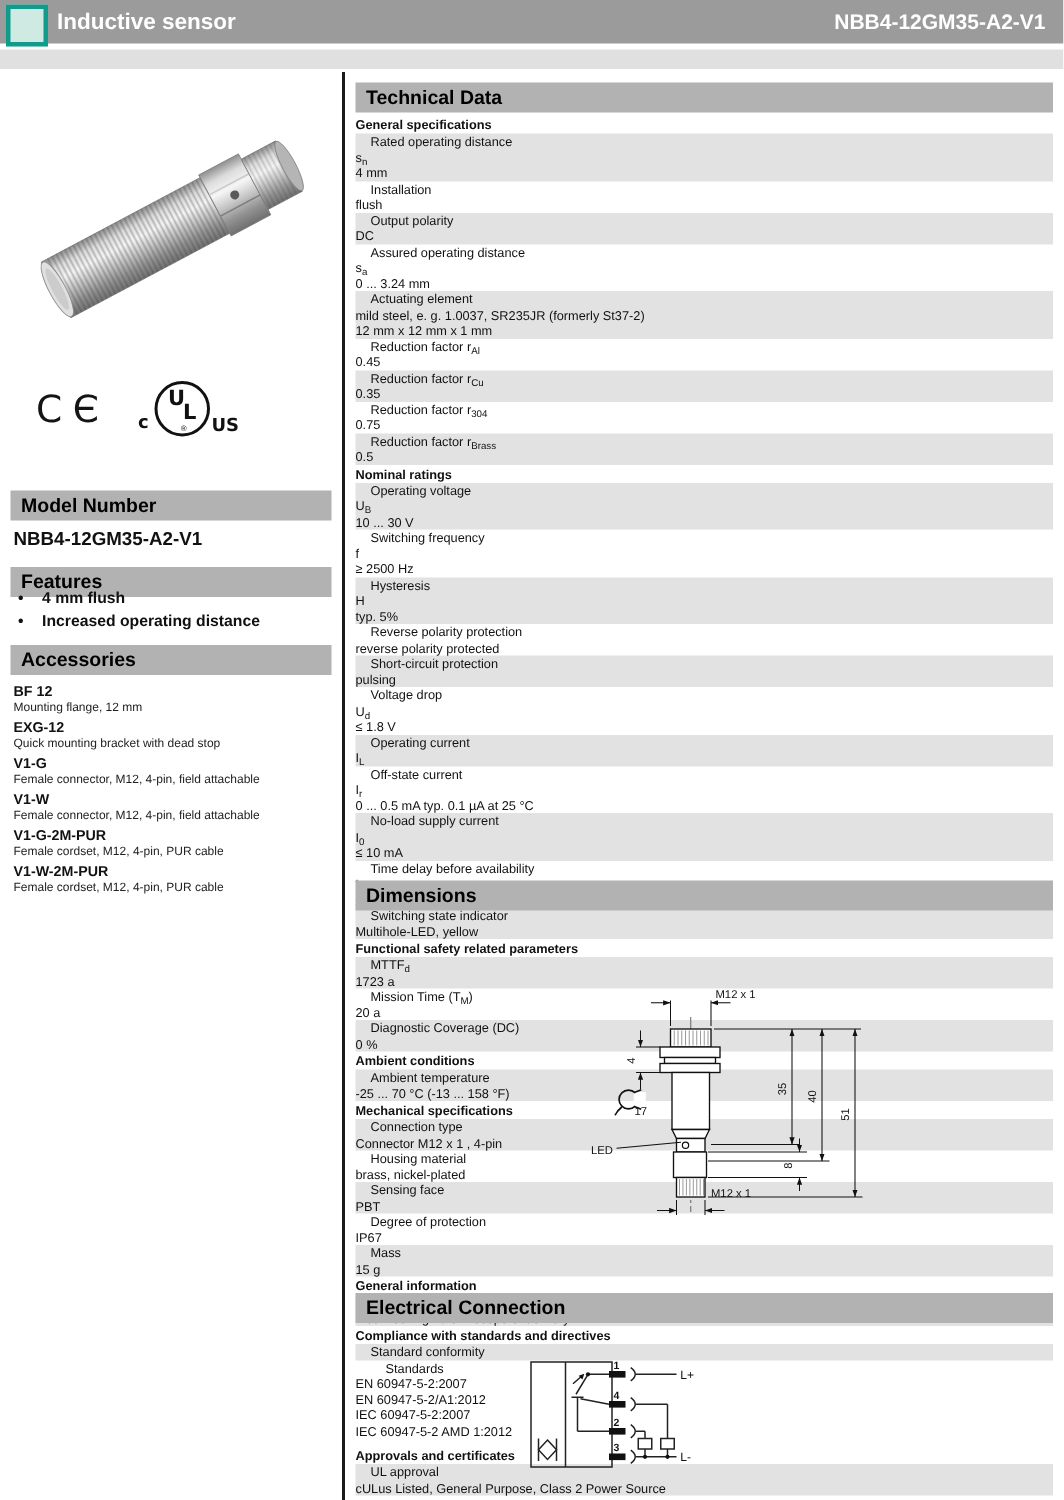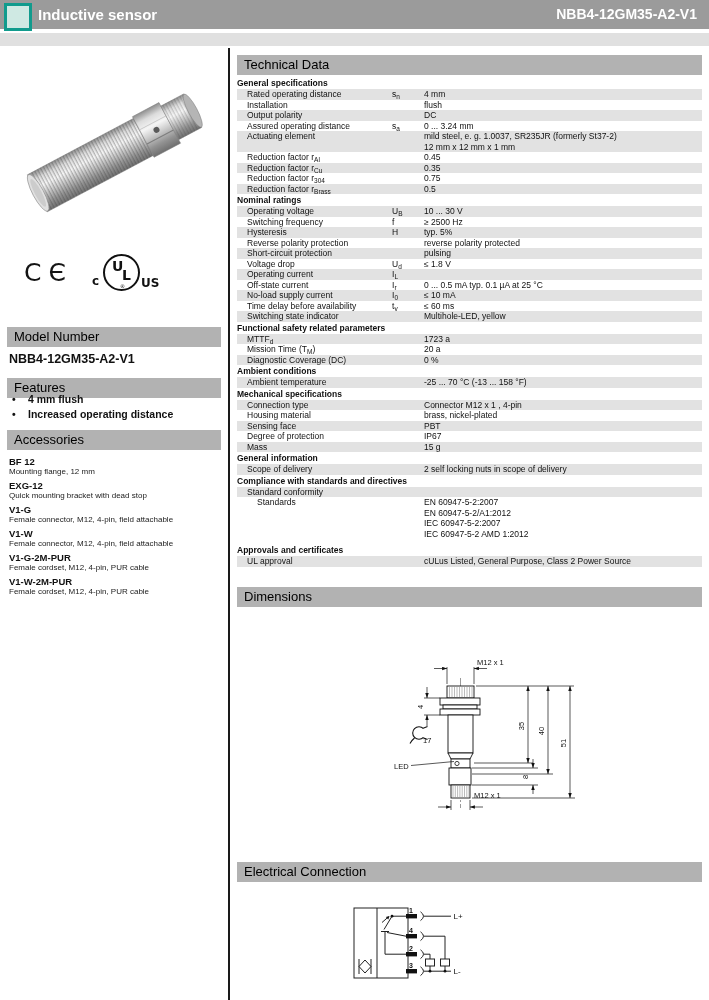--- a/index.html
+++ b/index.html
@@ -12,21 +12,21 @@
         background:#cfe9e3;border:3px solid #119b8d;}
   .topbar-title{position:absolute;left:38px;top:0;height:29px;line-height:29px;
         font-size:15px;font-weight:bold;color:#fff;}
   .topbar-model{position:absolute;right:12px;top:0;height:29px;line-height:29px;
         font-size:14px;font-weight:bold;color:#fff;}
   .band{position:absolute;left:0;top:33px;width:709px;height:13px;background:#e0e0e0;}
   .divider{position:absolute;left:228px;top:48px;width:1.5px;height:952px;background:#1a1a1a;}
 
   
   .secbar{position:absolute;height:20px;line-height:20px;background:#b2b2b2;
-          font-size:13px;font-weight:normal;color:#000;padding-left:7px;box-sizing:border-box;}
+          font-size:13px;font-weight:bold;color:#000;padding-left:7px;box-sizing:border-box;}
   .secbar.left{left:7px;width:214px;}
   .secbar.right{left:237px;width:465px;}
 
   
   #photo{position:absolute;left:15px;top:52px;}
   .ce-mark{position:absolute;left:24px;top:258px;font-size:25px;letter-spacing:7px;
            color:#141414;font-family:"DejaVu Sans",sans-serif;text-align:center;}
   .ul-mark{position:absolute;left:83px;top:252px;width:80px;height:44px;font-family:"DejaVu Sans",sans-serif;}
   .ul-circle{position:absolute;left:20px;top:2px;width:33px;height:33px;border:2.5px solid #111;
              border-radius:50%;background:#fff;}
@@ -42,21 +42,21 @@
   .feat-item::before{content:"\2022";position:absolute;left:3px;}
   #acc-list{position:absolute;left:9px;top:456px;width:212px;}
   .acc-item{margin-bottom:3.5px;}
   .acc-name{font-size:9.5px;font-weight:bold;line-height:11px;}
   .acc-desc{font-size:8px;line-height:9.5px;color:#222;}
 
   
   #td-table{position:absolute;left:237px;top:77px;width:465px;}
   .t-sechead{font-size:8.5px;font-weight:bold;height:11px;line-height:11px;margin-top:1px;}
   .t-section:last-child .t-sechead{margin-top:6px;}
-  .t-row{display:flex;font-size:8.5px;line-height:10.5px;}
+  .t-row{display:flex;font-size:8.5px;line-height:10.5px;flex-direction:column;}
   .t-row.shaded{background:#e2e2e2;}
   .t-label{width:155px;padding-left:10px;box-sizing:border-box;flex-shrink:0;}
   .t-row.ind2 .t-label{padding-left:20px;}
   .t-sym{width:32px;flex-shrink:0;}
   .t-val{flex:1;}
   .t-val div{line-height:10.5px;}
   sub{font-size:6.5px;line-height:1;position:relative;top:2px;vertical-align:baseline;}
 
   
   #dim-svg{position:absolute;left:378px;top:638px;}

